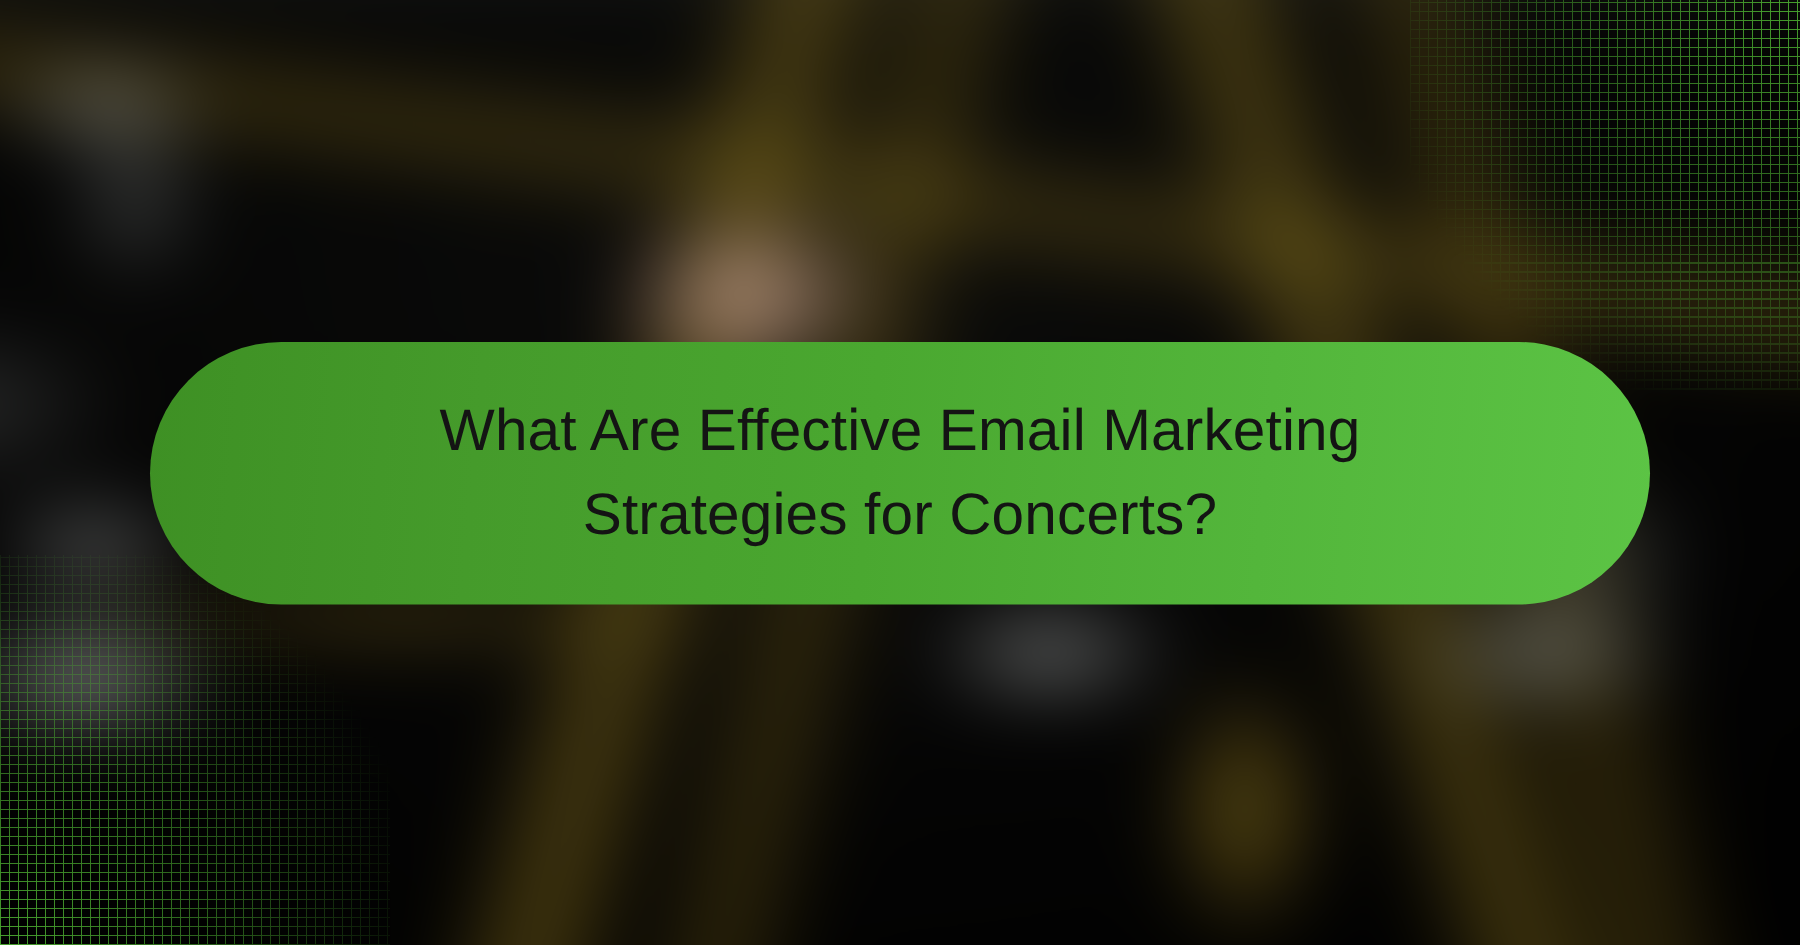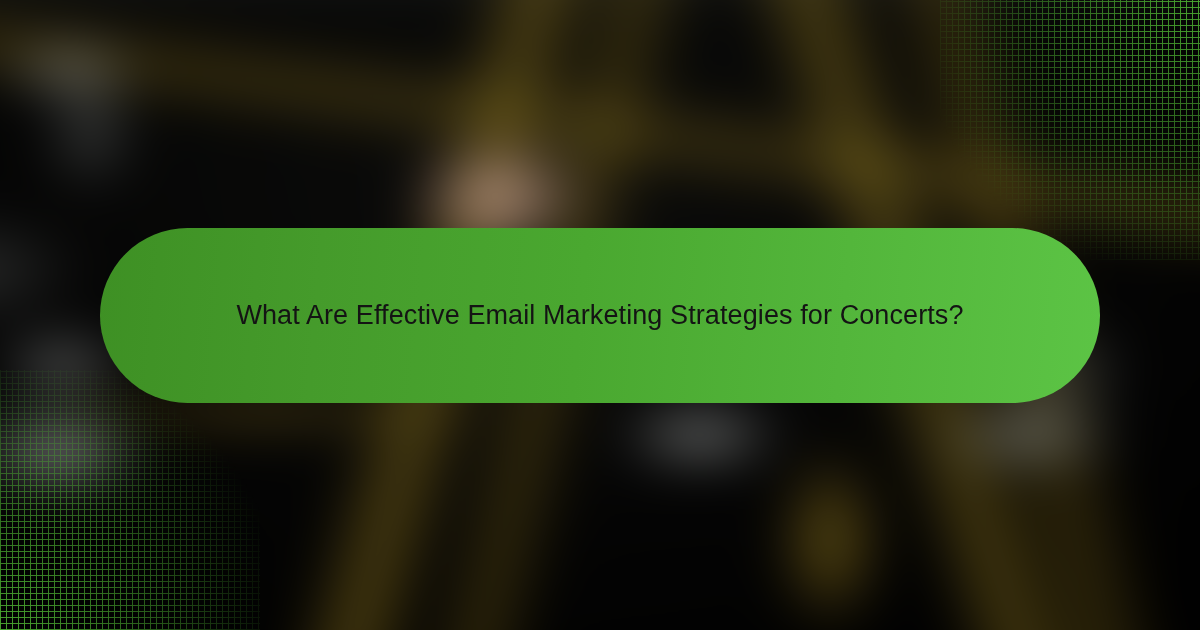--- a/index.html
+++ b/index.html
@@ -80,21 +80,21 @@
     border-radius:90px;
     background:linear-gradient(95deg, #3e9024 0%, #459b2b 22%, #4aa830 48%, #53b63b 74%, #5cc445 100%);
     display:flex;
     align-items:center;
     justify-content:center;
     padding:0 110px;
   }
 
   #banner-title {
     color:#141414;
-    font-size:27px;
+    font-size:39px;
     font-weight:400;
     line-height:1.42;
     text-align:center;
     letter-spacing:0.1px;
     white-space:pre-line;
     font-family:"Liberation Sans", sans-serif;
   }
 </style>
 </head>
 <body>

